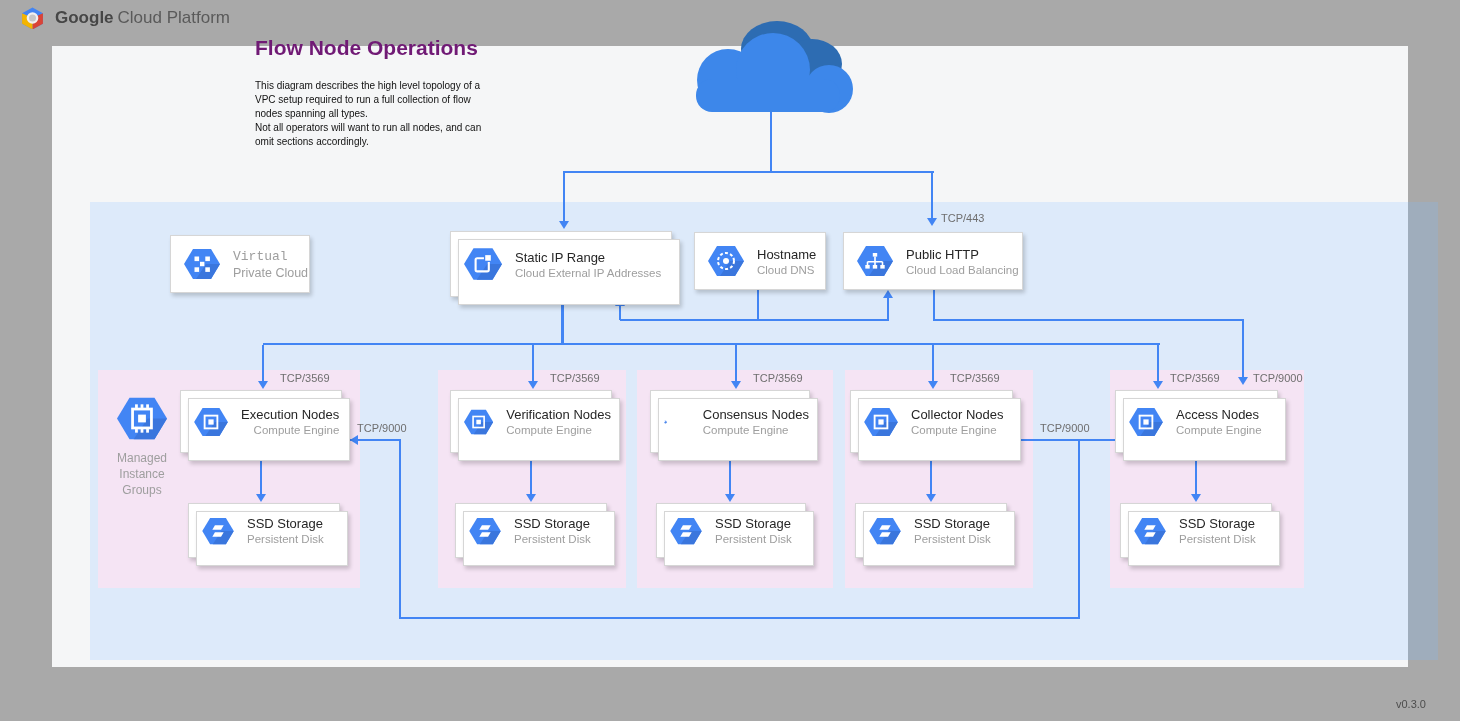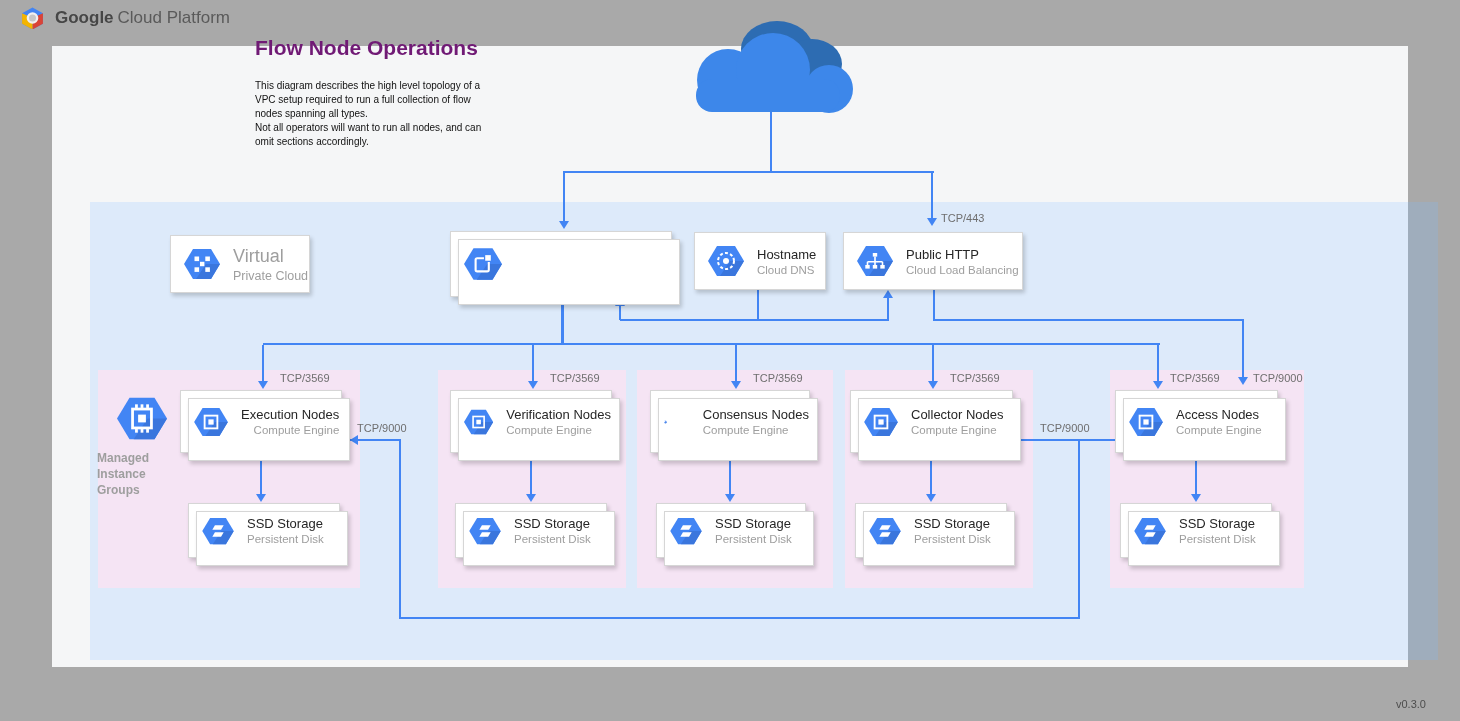--- a/index.html
+++ b/index.html
@@ -17,21 +17,21 @@
   .diagram-desc{position:absolute;left:255px;top:79px;width:280px;font-size:10px;line-height:14px;color:#111;white-space:pre-line;}
   .vpc-area{position:absolute;left:90px;top:202px;width:1318px;height:458px;background:#ddeafa;}
   .vpc-area-ext{position:absolute;left:1408px;top:202px;width:30px;height:458px;background:#9fadbc;}
   .section{position:absolute;top:370px;height:218px;background:#f5e4f4;z-index:0;}
   .card{position:absolute;background:#fff;border:1px solid #d6d6d6;box-shadow:2px 3px 4px rgba(0,0,0,.18);
         display:flex;align-items:center;gap:13px;padding-left:13px;box-sizing:border-box;z-index:2;}
   .stack::before{content:"";position:absolute;left:7px;top:7px;width:100%;height:100%;background:#fff;
         border:1px solid #d6d6d6;box-shadow:2px 3px 4px rgba(0,0,0,.18);z-index:-1;}
   .card-title{font-size:13px;color:#262626;white-space:nowrap;}
   .card-sub{font-size:11.5px;color:#9e9e9e;white-space:nowrap;margin-top:2px;}
-  .gray-label{color:#9e9e9e;font-weight:bold;font-size:12px;line-height:16px;text-align:left;}
+  .gray-label{color:#9e9e9e;font-weight:normal;font-size:12px;line-height:16px;text-align:center;}
   .hline{position:absolute;height:2px;background:#4285f4;z-index:1;}
   .vline{position:absolute;width:2px;background:#4285f4;z-index:1;}
   .arr-down{position:absolute;width:0;height:0;border-left:5px solid transparent;border-right:5px solid transparent;border-top:8px solid #4285f4;z-index:1;}
   .arr-up{position:absolute;width:0;height:0;border-left:5px solid transparent;border-right:5px solid transparent;border-bottom:8px solid #4285f4;z-index:1;}
   .arr-left{position:absolute;width:0;height:0;border-top:5px solid transparent;border-bottom:5px solid transparent;border-right:8px solid #4285f4;z-index:1;}
   .port{position:absolute;font-size:11px;color:#6e6e6e;z-index:3;white-space:nowrap;}
   .version{position:absolute;left:1396px;top:698px;font-size:11px;color:#4d4d4d;}
 </style>
 </head>
 <body>
@@ -140,32 +140,36 @@
     <polygon points="36,16 27,31 12,31 22,16" fill="#3a76dd"></polygon>
     <g fill="#fff">
       <rect x="16" y="13.8" width="4.4" height="4.4"></rect>
       <rect x="10.5" y="8.5" width="4.6" height="4.6"></rect>
       <rect x="21.3" y="8.5" width="4.6" height="4.6"></rect>
       <rect x="10.5" y="19.3" width="4.6" height="4.6"></rect>
       <rect x="21.3" y="19.3" width="4.6" height="4.6"></rect>
     </g>
   </svg>
   <div>
-    <div class="card-sub" style="font-size:18px;margin-top:0;">Virtual</div>
+    <div class="card-sub" style="font-size:13px;margin-top:0;font-family:Liberation Mono, monospace;">Virtual</div>
     <div class="card-sub" style="font-size:12.5px;">Private Cloud</div>
   </div>
 </div>
 
 <div class="card stack" style="left:450px;top:231px;width:222px;height:66px;">
   <svg width="38" height="34" viewBox="0 0 36 32">
     <polygon points="0,16 9,1 27,1 36,16 27,31 9,31" fill="#4285f4"></polygon>
     <polygon points="36,16 27,31 12,31 22,16" fill="#3a76dd"></polygon>
     <rect x="11" y="10.5" width="12.5" height="12.5" rx="1.5" fill="none" stroke="#fff" stroke-width="2"></rect>
     <rect x="19.5" y="7" width="6.5" height="6.5" fill="#fff" stroke="#4285f4" stroke-width="1.2"></rect>
   </svg>
+  <div>
+    <div class="card-title">Static IP Range</div>
+    <div class="card-sub">Cloud External IP Addresses</div>
+  </div>
 </div>
 
 <div class="card" style="left:694px;top:232px;width:132px;height:58px;">
   <svg width="36" height="32" viewBox="0 0 36 32">
     <polygon points="0,16 9,1 27,1 36,16 27,31 9,31" fill="#4285f4"></polygon>
     <polygon points="36,16 27,31 12,31 22,16" fill="#3a76dd"></polygon>
     <circle cx="18" cy="16" r="8" fill="none" stroke="#fff" stroke-width="2" stroke-dasharray="3 2.2"></circle>
     <circle cx="18" cy="16" r="3" fill="#fff"></circle>
   </svg>
   <div>

